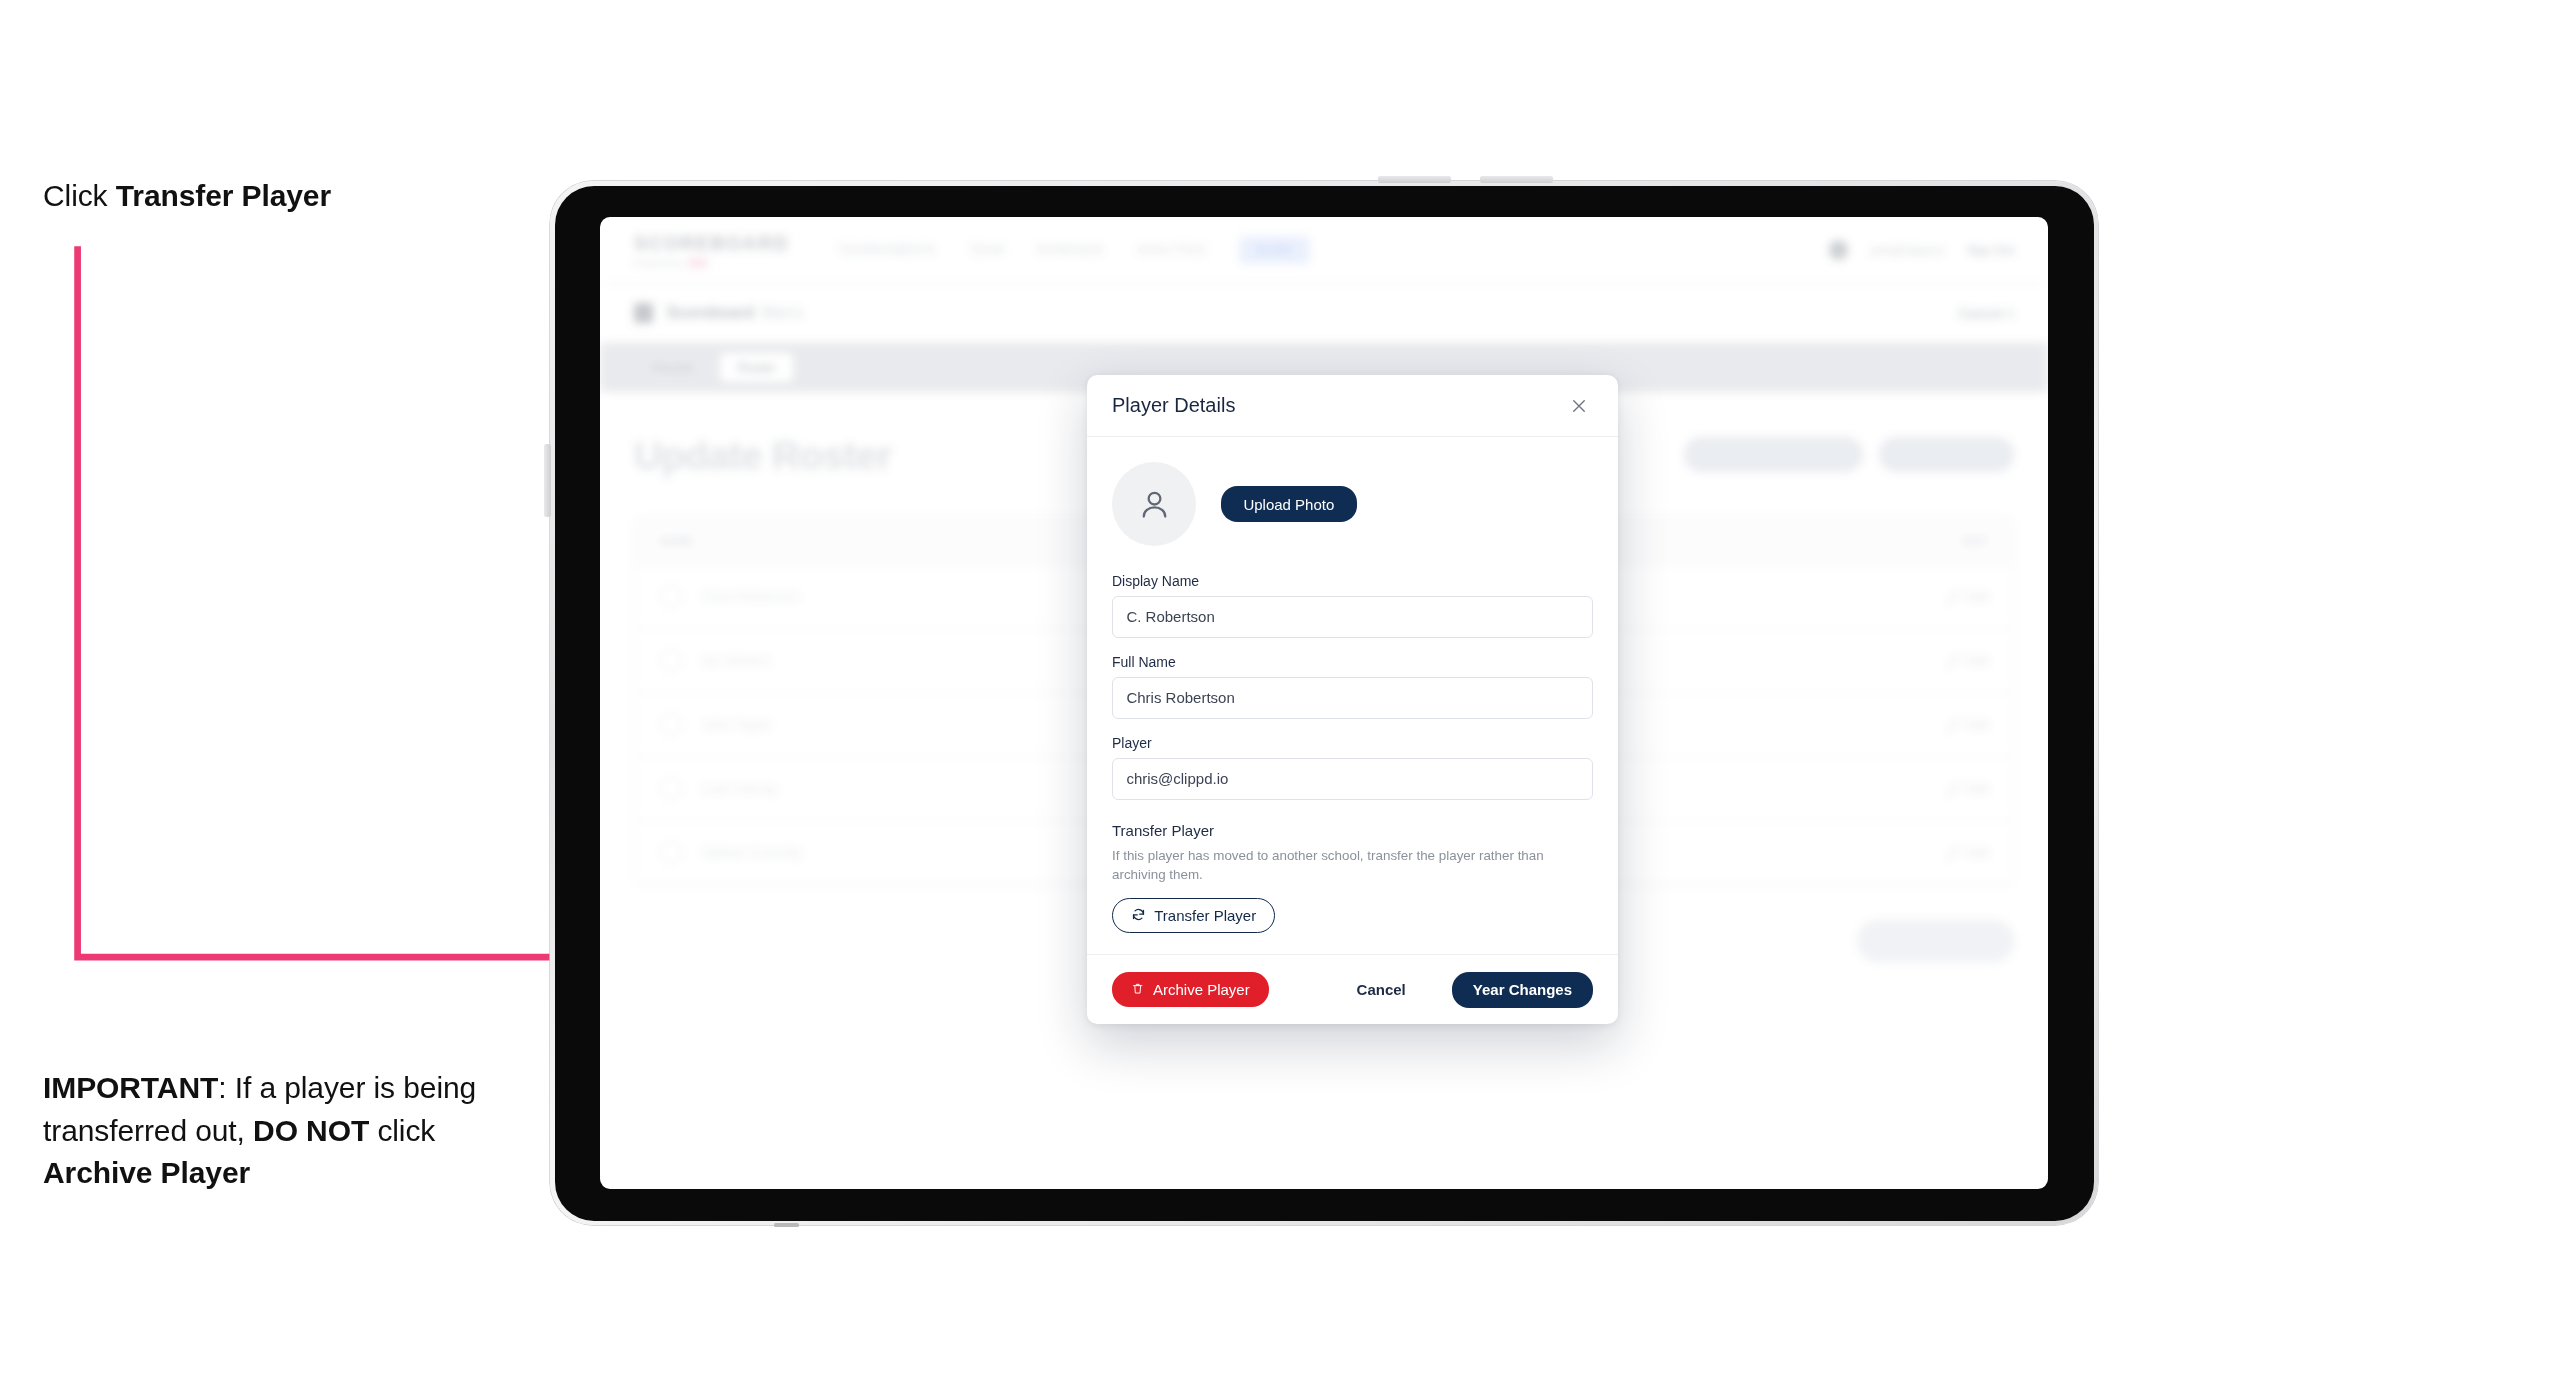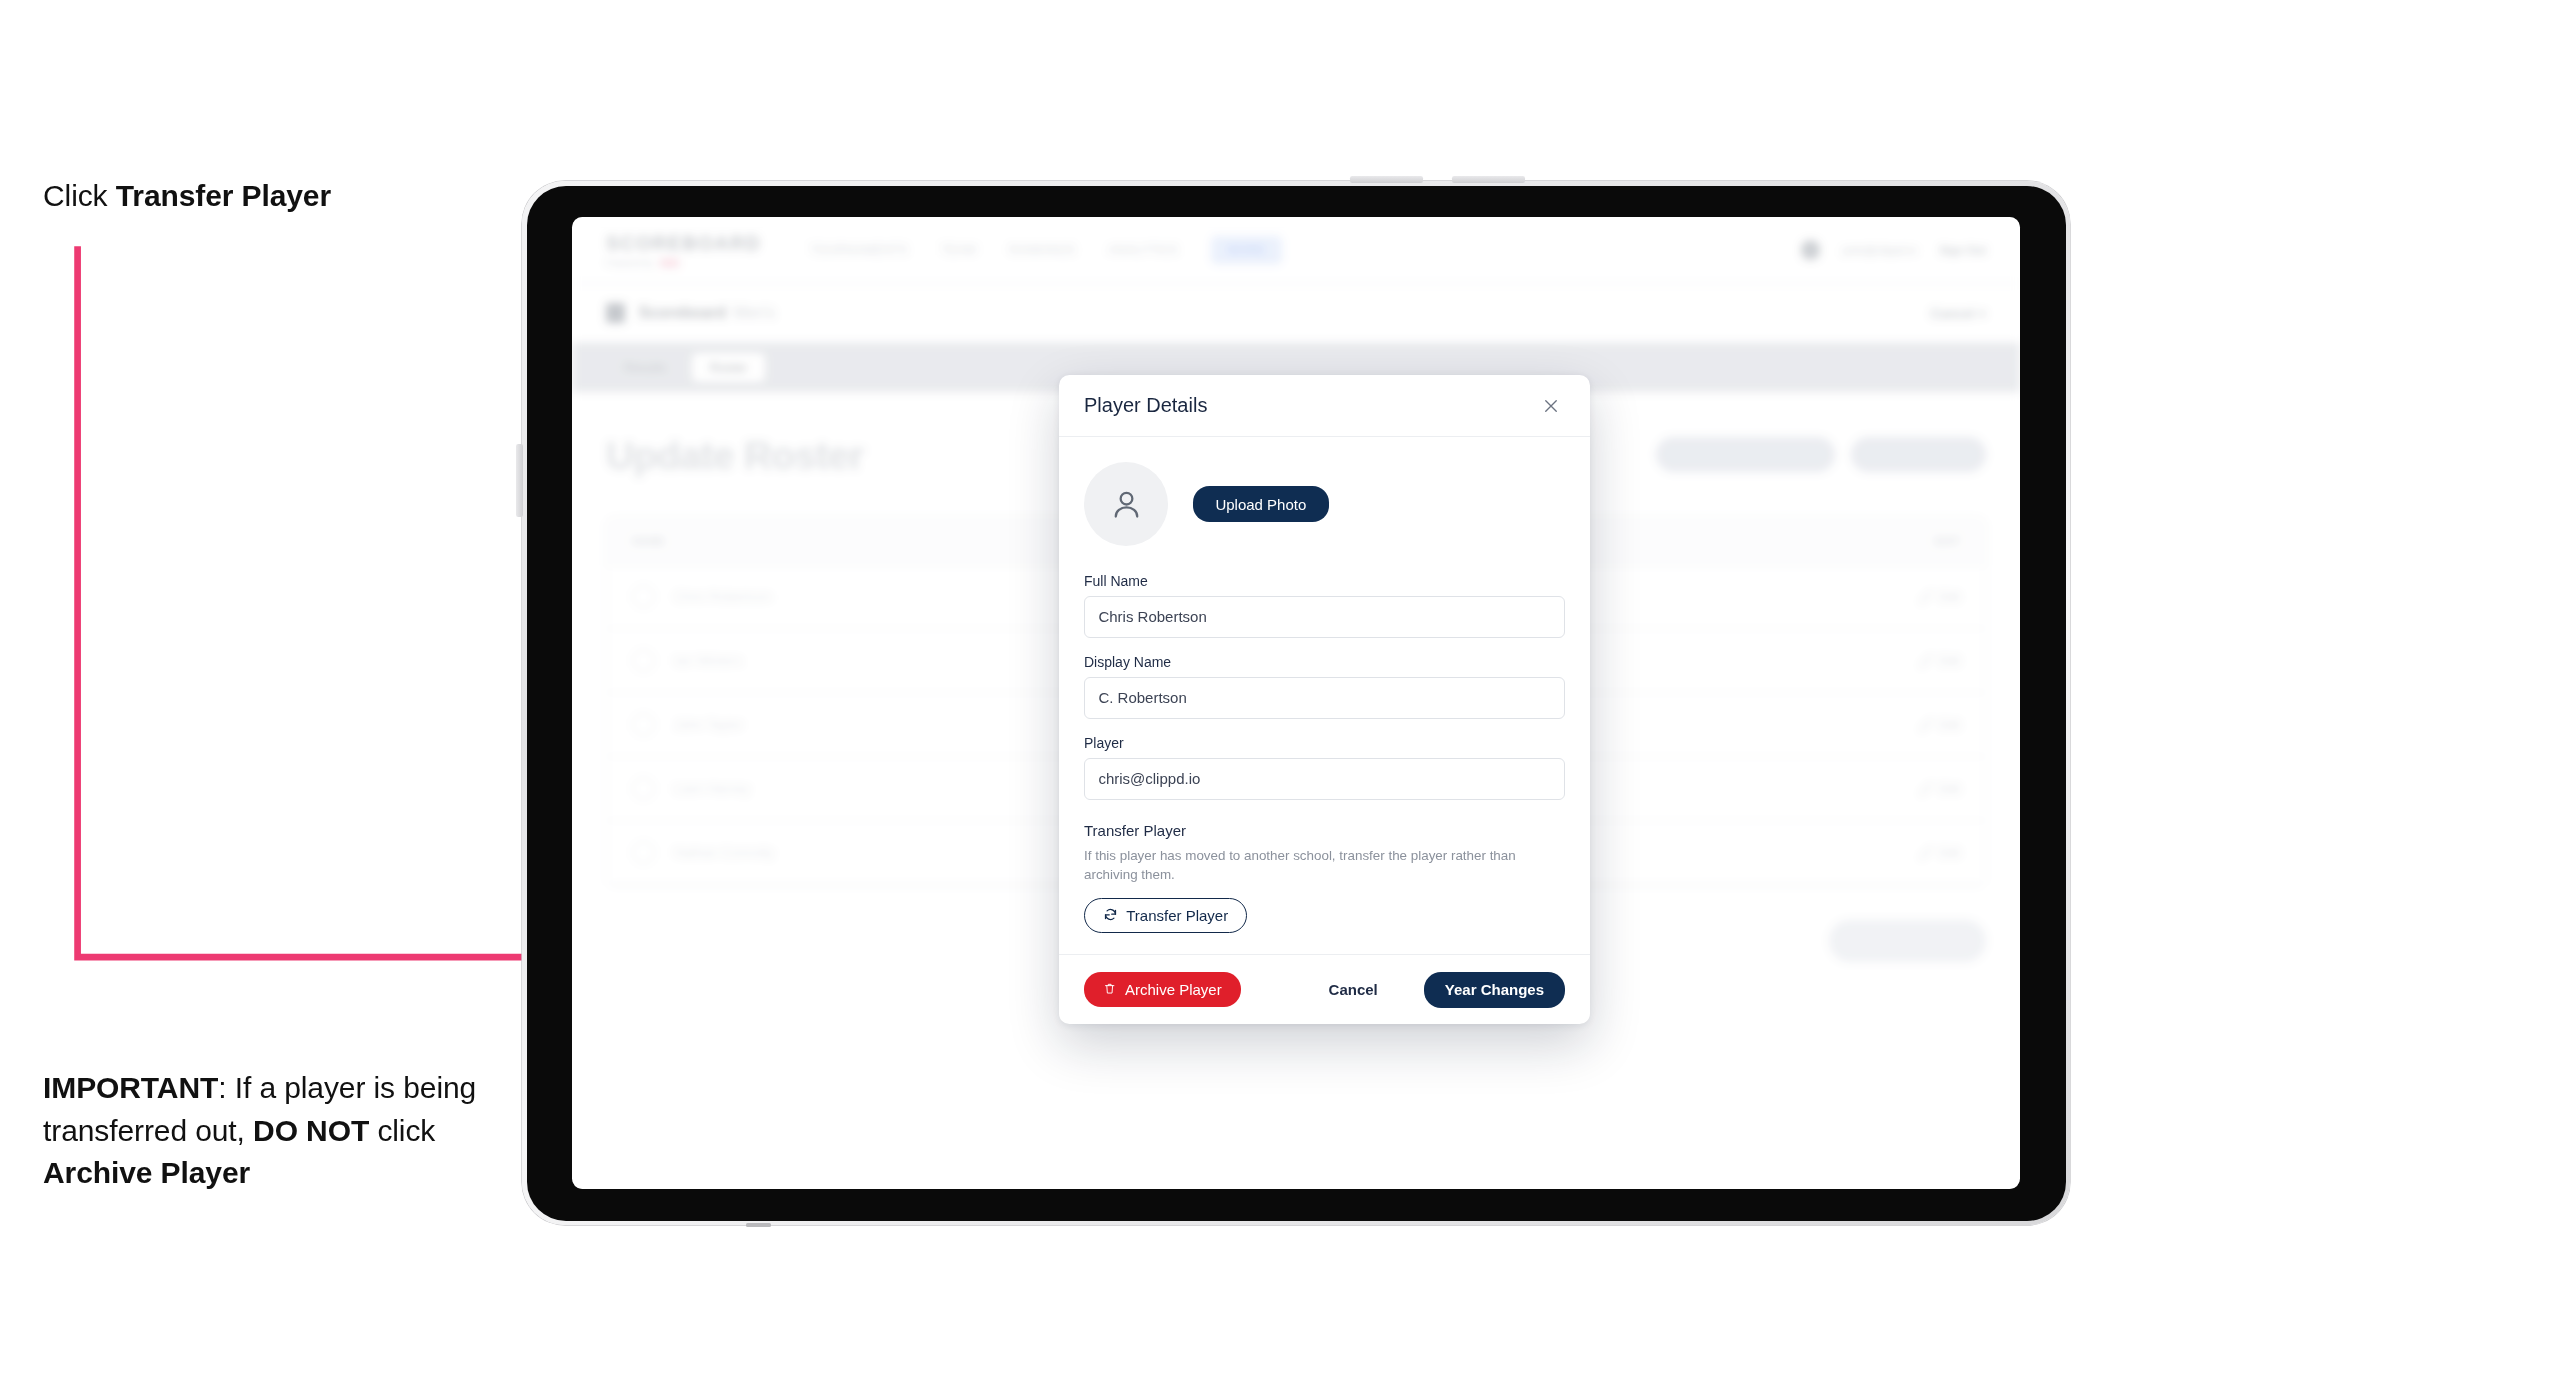--- a/index.html
+++ b/index.html
@@ -46,21 +46,21 @@
     left: 0;
     top: 0;
     width: 2576px;
     height: 1386px;
     pointer-events: none;
   }
 
   
   #tablet {
     position: absolute;
-    left: 522px;
+    left: 550px;
     top: 181px;
     width: 1548px;
     height: 1044px;
   }
   #tablet-outer {
     position: absolute;
     inset: 0;
     border-radius: 43px;
     background: linear-gradient(160deg,#f4f4f5 0%,#e2e2e4 35%,#f7f7f8 60%,#d8d8da 100%);
     box-shadow: 0 0 0 0.7px #c9c9cc;
@@ -408,27 +408,27 @@
           <div class="avatar-circle">
             <svg width="39" height="39" viewBox="0 0 24 24" fill="none" aria-hidden="true">
               <circle cx="12" cy="8.4" r="3.6" stroke="#606874" stroke-width="1.4"></circle>
               <path d="M5.4 19.4c0-3.3 2.96-5.6 6.6-5.6s6.6 2.3 6.6 5.6" stroke="#606874" stroke-width="1.4" stroke-linecap="round"></path>
             </svg>
           </div>
           <button class="btn-upload">Upload Photo</button>
         </div>
 
         <div class="field">
+          <label class="field-label">Display Name</label>
+          <input class="field-input" type="text" value="C. Robertson" style="">
+        </div>
+
+        <div class="field">
           <label class="field-label">Full Name</label>
           <input class="field-input" type="text" value="Chris Robertson" style="">
-        </div>
-
-        <div class="field">
-          <label class="field-label">Display Name</label>
-          <input class="field-input" type="text" value="C. Robertson" style="">
         </div>
 
         <div class="field">
           <label class="field-label">Player</label>
           <input class="field-input" type="text" value="chris@clippd.io" style="">
         </div>
 
 
         <div class="transfer-block">
           <div class="transfer-title">Transfer Player</div>

